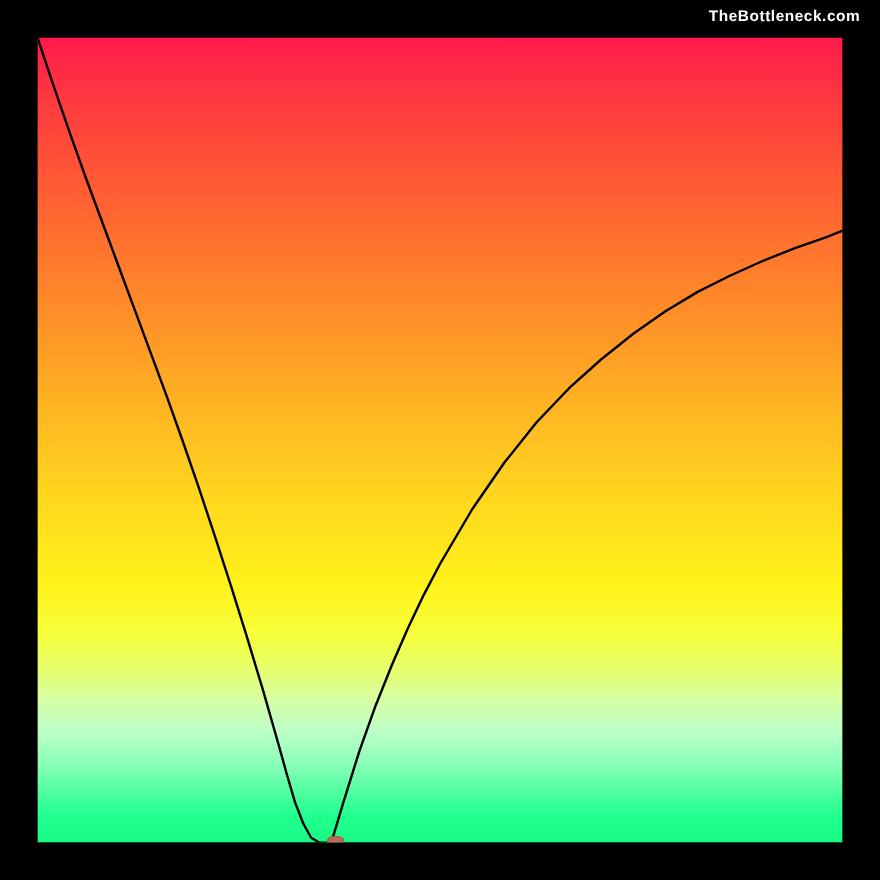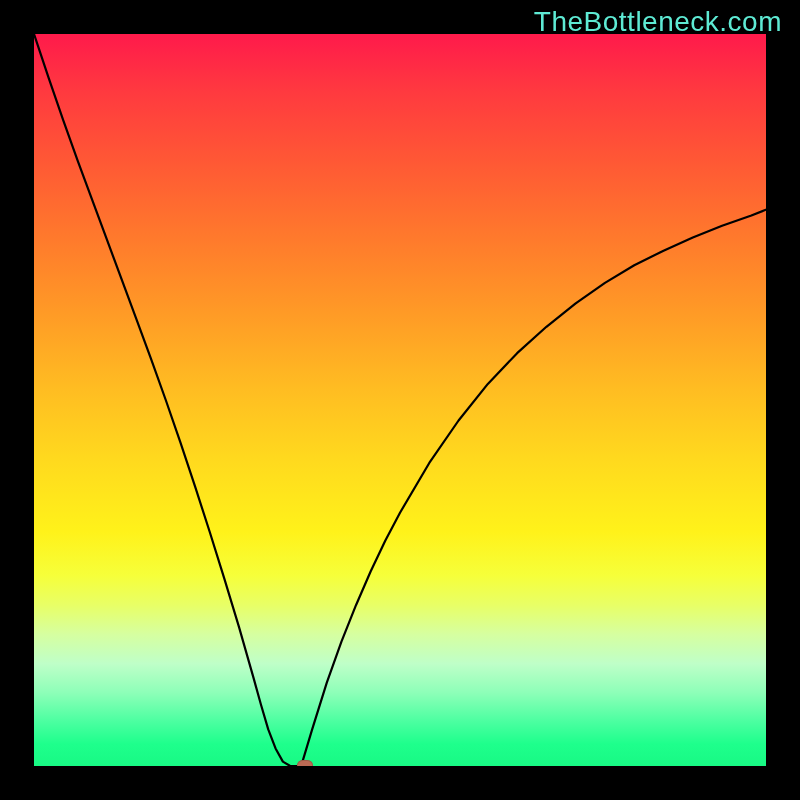--- a/index.html
+++ b/index.html
@@ -14,24 +14,24 @@
   .frame {
     position: relative;
     width: 800px;
     height: 800px;
     background: #000;
   }
   .watermark {
     position: absolute;
     top: 6px;
     right: 18px;
-    color: #5eead4;
-    font-size: 28px;
+    color: #ffffff;
+    font-size: 14px;
     letter-spacing: 0.5px;
-    font-weight: 400;
+    font-weight: 700;
     z-index: 50;
   }
   .plot {
     position: absolute;
     left: 34px;
     top: 34px;
     width: 732px;
     height: 732px;
     overflow: hidden;
   }

